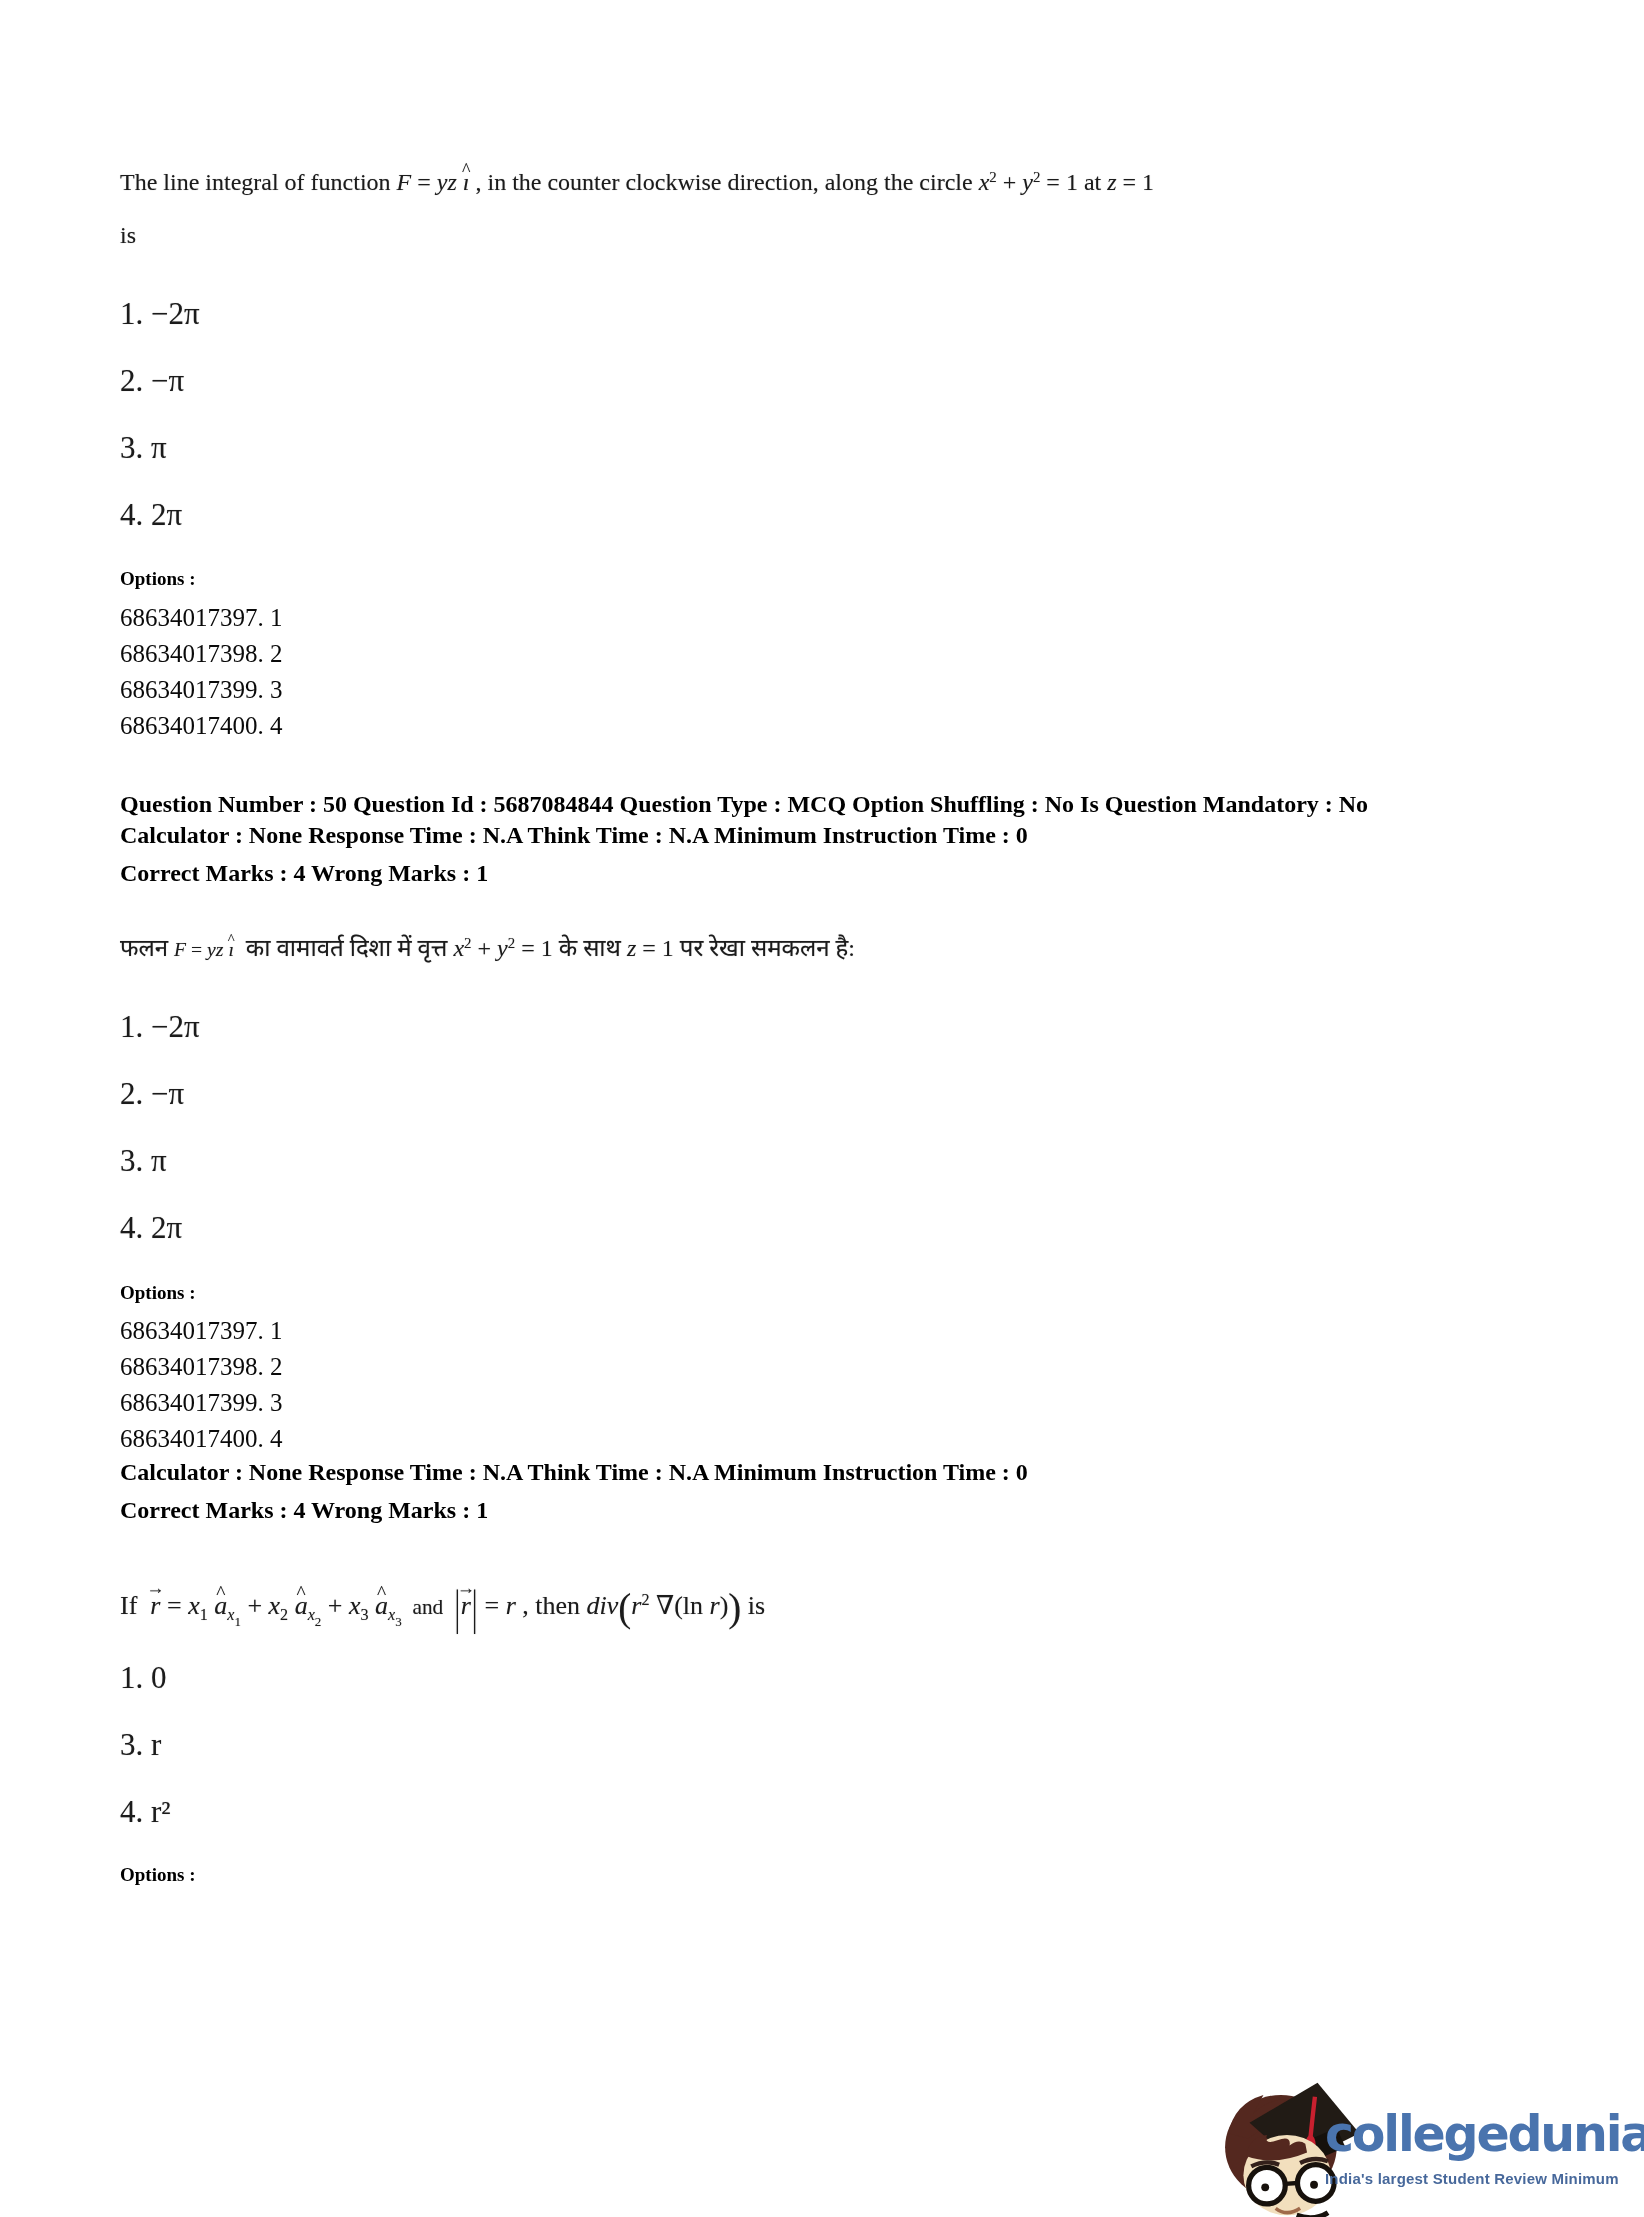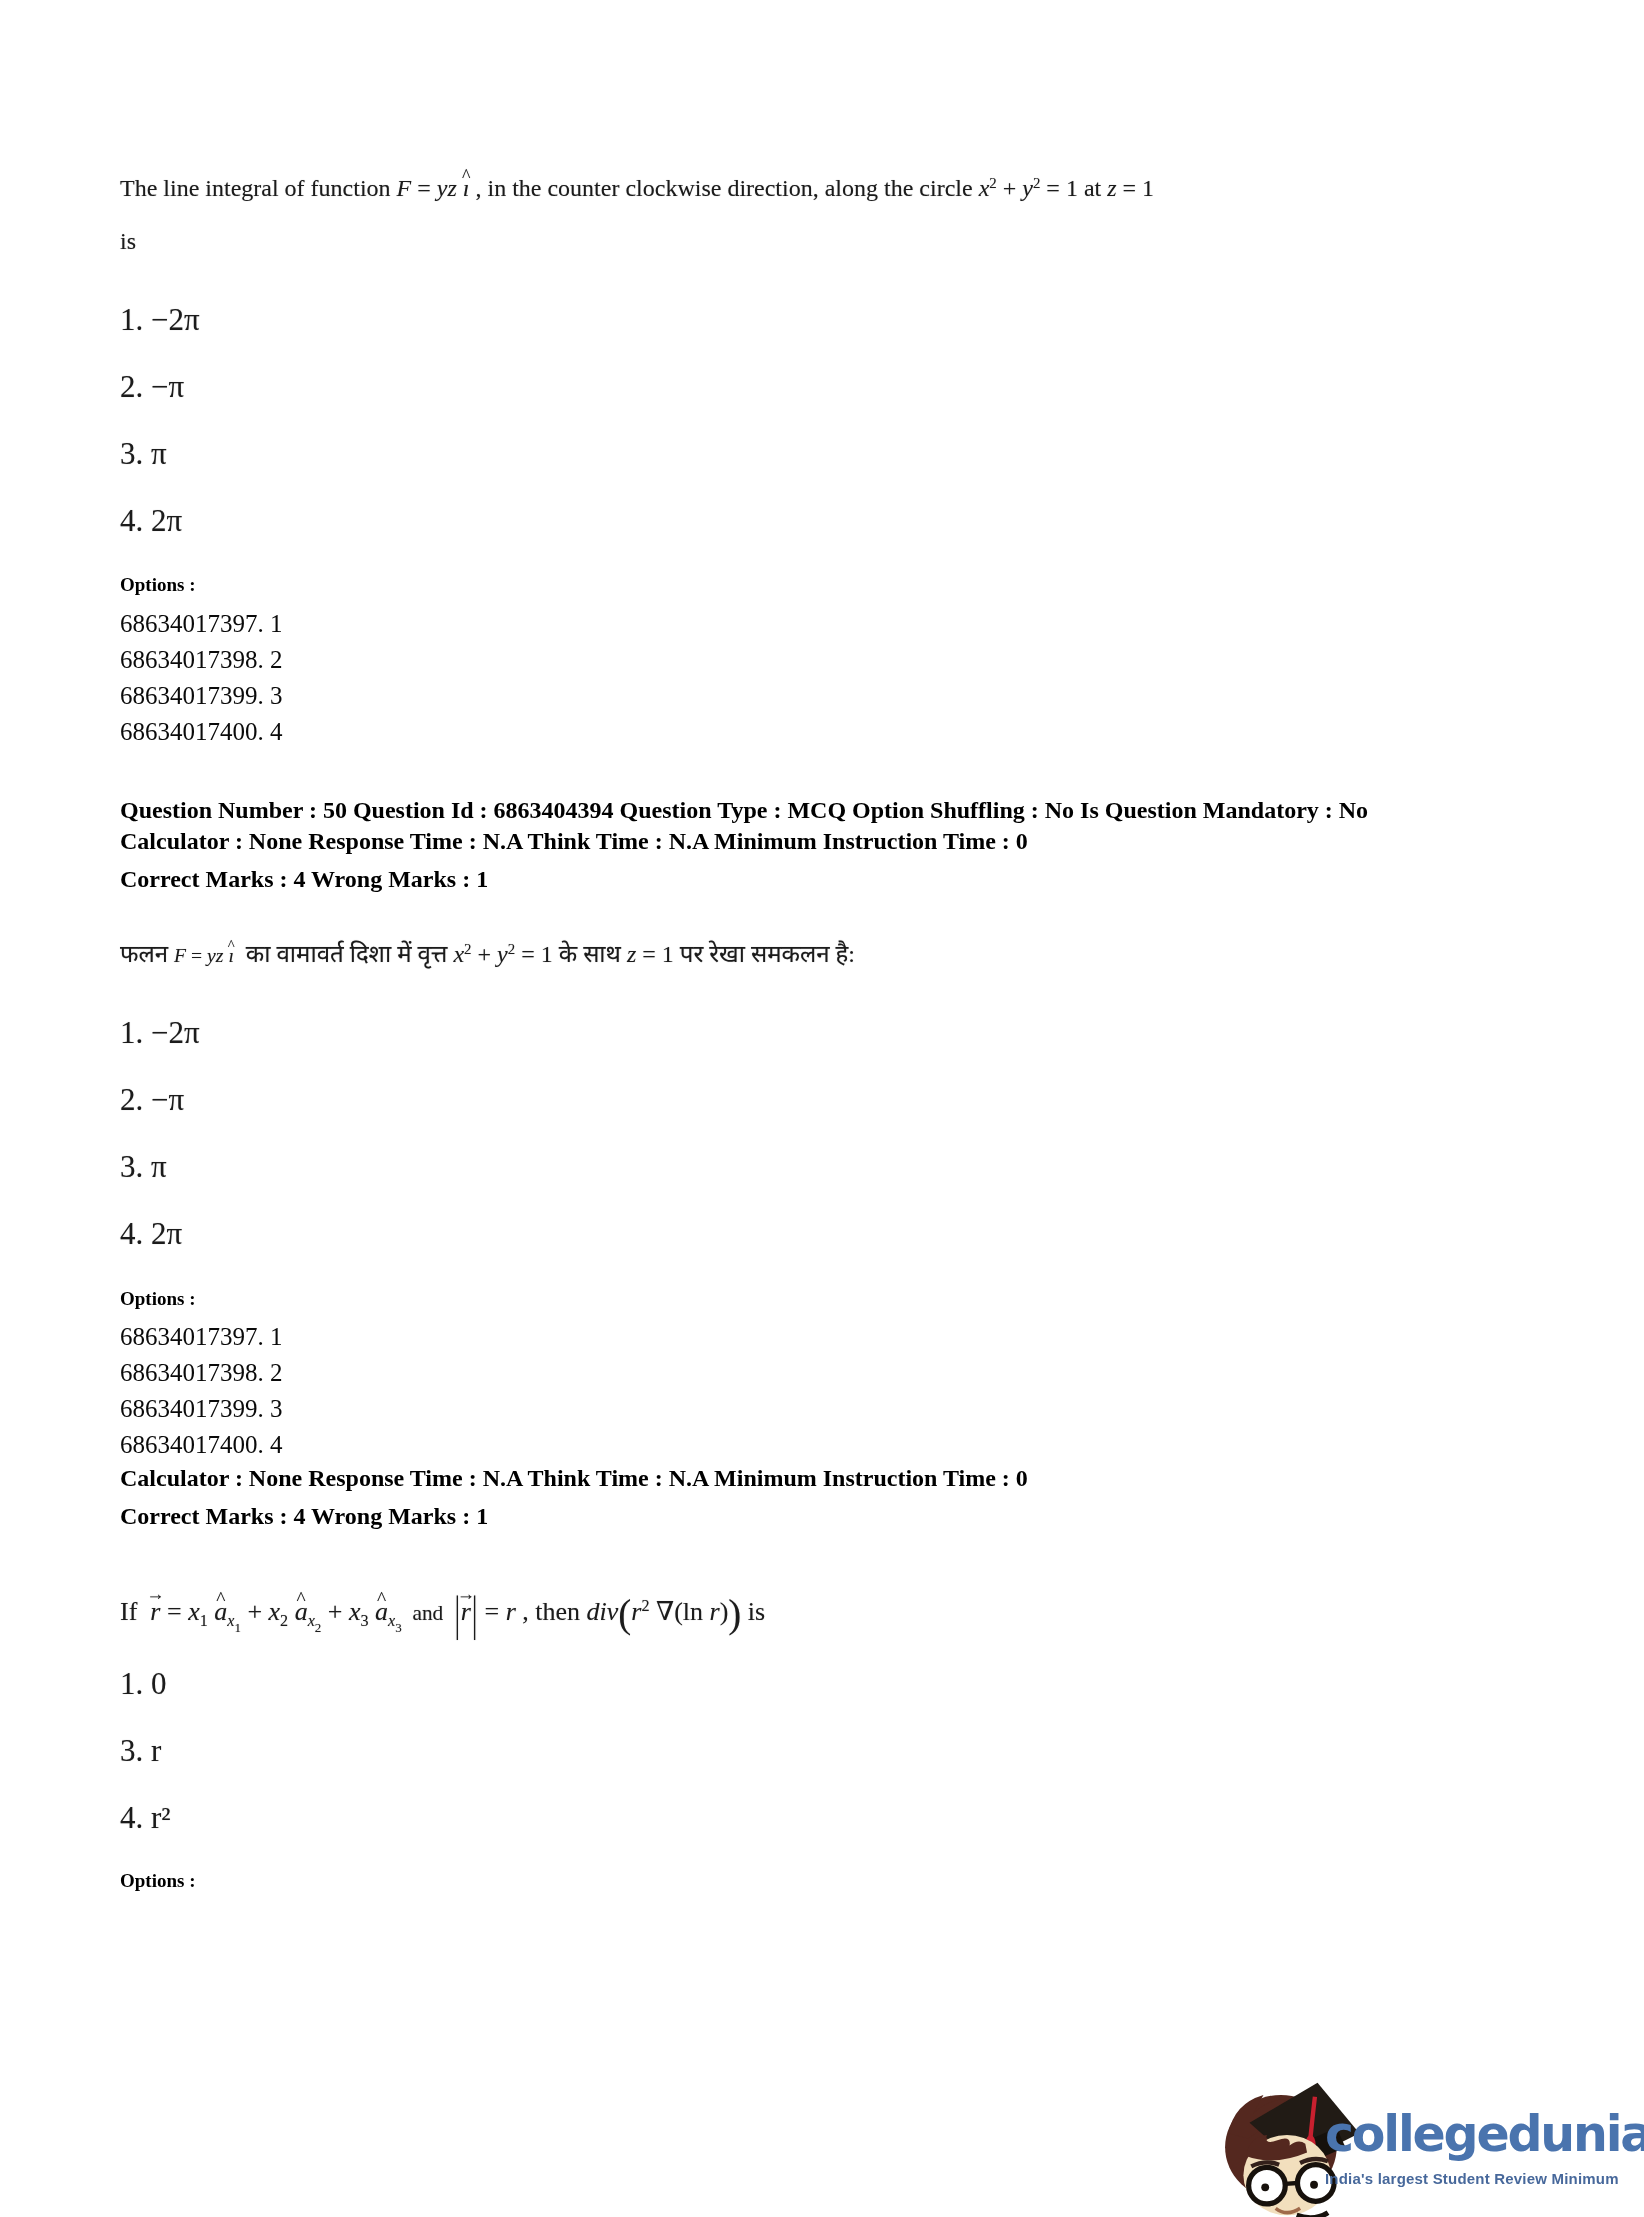--- a/index.html
+++ b/index.html
@@ -9,21 +9,21 @@
     height: 2217px;
     margin: 0 auto;
     background: #ffffff;
     overflow: hidden;
     font-family: "Liberation Serif", "DejaVu Serif", serif;
     color: #141414;
   }
   .content {
     position: absolute;
     left: 120px;
-    top: 18px;
+    top: 12px;
     width: 1496px;
   }
   .content p { margin: 0; padding: 0; }
 
   
   .qtext {
     font-size: 24px;
     line-height: 45px;
     padding-left: 29px;
     color: #1b1b1b;
@@ -137,21 +137,21 @@
     <p class="choice" style="margin-top:35px">4. 2π</p>
 
     <p class="optlabel" style="margin-top:33px">Options :</p>
     <div class="ids" style="margin-top:5.4px">
       <p>68634017397. 1</p>
       <p>68634017398. 2</p>
       <p>68634017399. 3</p>
       <p>68634017400. 4</p>
     </div>
 
-    <p class="meta" style="margin-top:45px">Question Number : 50 Question Id : 6863404394 Question Type : MCQ Option Shuffling : No Is Question Mandatory : No</p>
+    <p class="meta" style="margin-top:45px">Question Number : 50 Question Id : 5687084844 Question Type : MCQ Option Shuffling : No Is Question Mandatory : No</p>
     <p class="meta">Calculator : None Response Time : N.A Think Time : N.A Minimum Instruction Time : 0</p>
     <p class="meta" style="margin-top:7.2px">Correct Marks : 4 Wrong Marks : 1</p>
 
     <p class="qtext" style="margin-top:29.6px; line-height:48px"><span class="mt">फलन </span><span class="mt it sm">F</span><span class="mt sm"> = </span><span class="mt it sm">yz</span><span class="mt sm"> </span><span class="mt it hat sm">ı</span><span class="mt">  का वामावर्त दिशा में वृत्त </span><span class="mt it">x</span><span class="mt sup">2</span><span class="mt"> + </span><span class="mt it">y</span><span class="mt sup">2</span><span class="mt"> = 1 के साथ </span><span class="mt it">z</span><span class="mt"> = 1 पर रेखा समकलन है:</span></p>
 
     <p class="choice" style="margin-top:38px">1. −2π</p>
     <p class="choice" style="margin-top:35px">2. −π</p>
     <p class="choice" style="margin-top:35px">3. π</p>
     <p class="choice" style="margin-top:35px">4. 2π</p>
 

